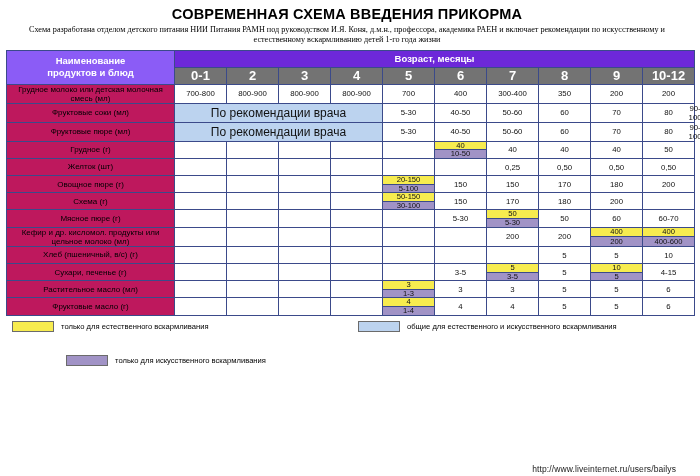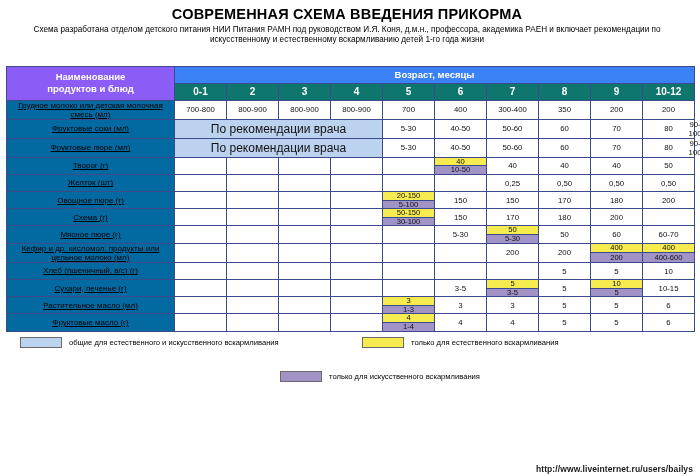--- a/index.html
+++ b/index.html
@@ -19,22 +19,23 @@
     font-size: 14.5px;
     letter-spacing: 0.2px;
     margin: 2px 0 3px 0;
     color: #000;
   }
   .subtitle {
     text-align: center;
     font-size: 8.2px;
     line-height: 1.25;
     color: #000;
-    margin-bottom: 20px;
+    margin-bottom: 4px;
     padding: 0 8px;
+    font-family: Liberation Serif, serif;
   }
 
   table.sched {
     width: 688px;
     border-collapse: collapse;
     table-layout: fixed;
     font-size: 8px;
   }
   table.sched td, table.sched th {
     border: 1px solid #3b4a8a;
@@ -47,44 +48,43 @@
   .hdr-name {
     background: #8b5cf6;
     color: #ffffff;
     font-weight: bold;
     font-size: 9.5px;
     text-align: center;
     line-height: 1.25;
     padding: 2px 3px;
   }
   .hdr-age {
-    background: #3b82f6;
+    background: #6d28d9;
     color: #ffffff;
     font-weight: bold;
     font-size: 9.5px;
     text-align: center;
   }
   .hdr-col {
-    background: #0f766e;
+    background: #737373;
     color: #ffffff;
     font-weight: bold;
-    font-size: 10px;
+    font-size: 13px;
     text-align: center;
     height: 15px;
     margin-left: 6px;
   }
 
   td.rowname {
     text-align: left;
     padding: 1px 4px;
     font-size: 8px;
     line-height: 1.15;
-    background: #0369a1;
+    background: #be185d;
     color: #000;
-    text-decoration: underline;
   }
   td.cell { background: #ffffff; }
 
   
   .stack { display: flex; flex-direction: column; height: 100%; }
   .stack > div {
     flex: 1 1 0;
     display: flex; align-items: center; justify-content: center;
     font-size: 7.6px;
     line-height: 1;
@@ -115,30 +115,29 @@
   .legend-row { display: flex; align-items: center; margin-bottom: 3px; }
   .legend-item { display: flex; align-items: center; }
   .legend-item.first { width: 350px; padding-left: 14px; }
   .legend-item.second { flex: 1; padding-left: 6px; }
   .swatch {
     width: 42px; height: 11px;
     border: 1px solid #6b6b6b;
     margin-right: 7px;
     flex: 0 0 auto;
   }
-  .legend-row.centered { justify-content: center; padding-left: 60px; margin-top: 23px; }
+  .legend-row.centered { padding-left: 60px; margin-top: 23px; }
 
   .watermark {
     position: absolute;
-    right: 7px;
+    right: 24px;
     bottom: 2px;
     font-size: 8.5px;
     color: #1a1a1a;
     letter-spacing: 0.1px;
-    font-weight: bold;
   }
 </style>
 </head>
 <body>
 
 <div class="page">
 
   <div class="title">СОВРЕМЕННАЯ СХЕМА ВВЕДЕНИЯ ПРИКОРМА</div>
   <div class="subtitle">Схема разработана отделом детского питания НИИ Питания РАМН под руководством И.Я. Коня, д.м.н., профессора,  академика РАЕН и включает рекомендации по искусственному и естественному вскармливанию детей 1-го года жизни</div>
 
@@ -255,21 +254,21 @@
             <div class="single">70</div>
           </td>
           <td class="cell bg-blue">
             <div class="single">80</div>
           </td>
           <td class="cell bg-blue">
             <div class="single">90-100</div>
           </td>
         </tr>
         <tr>
-          <td class="rowname">Творог (г)</td>
+          <td class="rowname">Грудное (г)</td>
           <td class="cell bg-white">
             <div class="single"></div>
           </td>
           <td class="cell bg-white">
             <div class="single"></div>
           </td>
           <td class="cell bg-white">
             <div class="single"></div>
           </td>
           <td class="cell bg-white">
@@ -539,21 +538,21 @@
           <td class="cell bg-blue">
             <div class="single">5</div>
           </td>
           <td class="cell">
             <div class="stack">
               <div class="bg-yellow">10</div>
               <div class="bg-purple">5</div>
             </div>
           </td>
           <td class="cell bg-blue">
-            <div class="single">10-15</div>
+            <div class="single">4-15</div>
           </td>
         </tr>
         <tr>
           <td class="rowname">Растительное масло (мл)</td>
           <td class="cell bg-white">
             <div class="single"></div>
           </td>
           <td class="cell bg-white">
             <div class="single"></div>
           </td>
@@ -619,27 +618,27 @@
           </td>
           <td class="cell bg-blue">
             <div class="single">6</div>
           </td>
         </tr>
       </tbody>
   </table>
 
   <div class="legend">
     <div class="legend-row">
+      <div class="legend-item second">
+        <span class="swatch bg-yellow"></span>
+        <span>только для естественного вскармливания</span>
+      </div>
       <div class="legend-item first">
         <span class="swatch bg-blue"></span>
         <span>общие для естественного и искусственного вскармливания</span>
-      </div>
-      <div class="legend-item second">
-        <span class="swatch bg-yellow"></span>
-        <span>только для естественного вскармливания</span>
       </div>
     </div>
     <div class="legend-row centered">
       <div class="legend-item">
         <span class="swatch bg-purple"></span>
         <span>только для искусственного вскармливания</span>
       </div>
     </div>
   </div>
 

